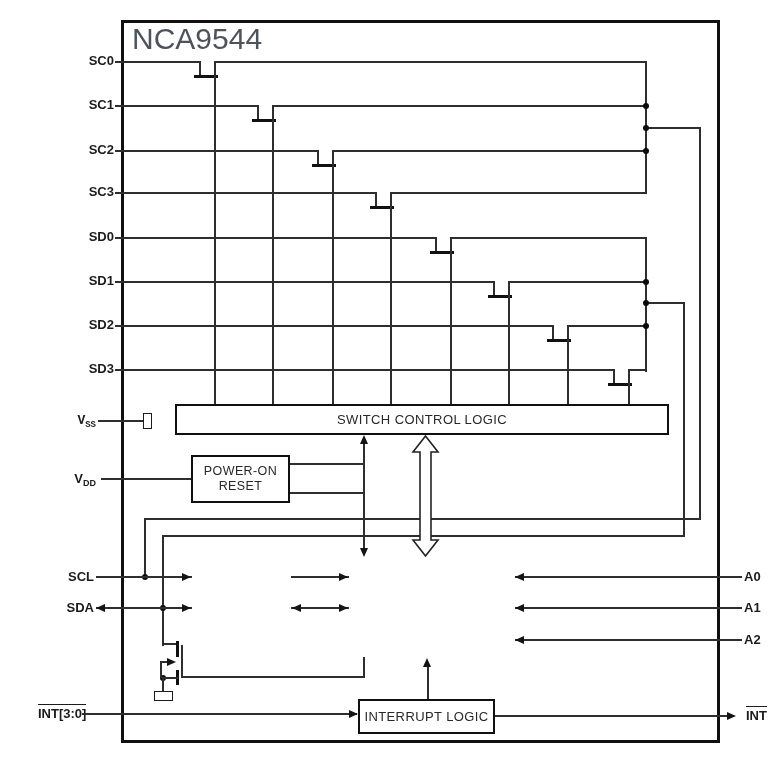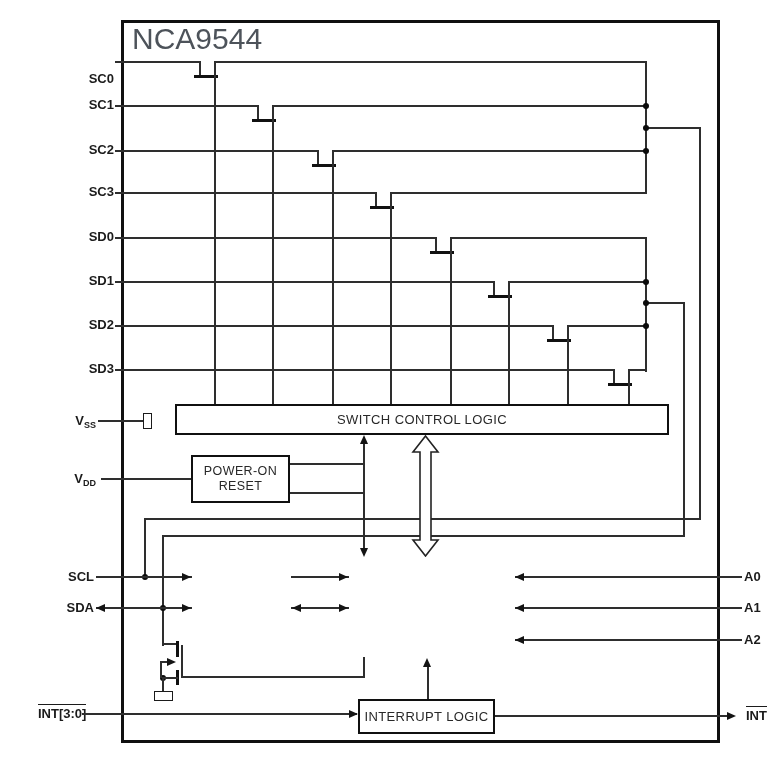--- a/index.html
+++ b/index.html
@@ -34,21 +34,21 @@
   sup.i2c{font-size:9px;line-height:0;vertical-align:4px;}
 </style>
 </head>
 <body>
 
 <div id="stage">
 
   <div class="outer" style="left:89px;top:20px;width:599px;height:723px;"></div>
   <div class="title" style="left:100px;top:23px;">NCA9544</div>
 
-  <div class="pin r" style="left:40px;top:71px;width:42px;">SC0</div>
+  <div class="pin r" style="left:40px;top:53px;width:42px;">SC0</div>
   <div class="w" style="left:83px;top:61px;width:86px;height:2px;"></div>
   <div class="w" style="left:167px;top:62px;width:2px;height:13px;"></div>
   <div class="bar" style="left:162px;top:75px;width:24px;height:3px;"></div>
   <div class="w" style="left:182px;top:61px;width:2px;height:344px;"></div>
   <div class="w" style="left:183px;top:61px;width:432px;height:2px;"></div>
 
   <div class="pin r" style="left:40px;top:97px;width:42px;">SC1</div>
   <div class="w" style="left:83px;top:105px;width:144px;height:2px;"></div>
   <div class="w" style="left:225px;top:106px;width:2px;height:13px;"></div>
   <div class="bar" style="left:220px;top:119px;width:24px;height:3px;"></div>
@@ -111,21 +111,21 @@
   <div class="dot" style="left:611px;top:103px;"></div>
   <div class="dot" style="left:611px;top:125px;"></div>
   <div class="dot" style="left:611px;top:148px;"></div>
   <div class="dot" style="left:611px;top:279px;"></div>
   <div class="dot" style="left:611px;top:300px;"></div>
   <div class="dot" style="left:611px;top:323px;"></div>
   <div class="dot" style="left:110px;top:574px;"></div>
   <div class="dot" style="left:128px;top:605px;"></div>
   <div class="dot" style="left:128px;top:675px;"></div>
 
-  <div class="pin r" style="left:28px;top:413px;width:36px;"><span>V</span><sub>SS</sub></div>
+  <div class="pin r" style="left:28px;top:413px;width:36px;font-family:Liberation Mono, monospace;"><span>V</span><sub>SS</sub></div>
   <div class="w" style="left:66px;top:420px;width:46px;height:2px;"></div>
   <div class="orect" style="left:111px;top:413px;width:9px;height:16px;"></div>
 
   <div class="pin r" style="left:28px;top:471px;width:36px;"><span>V</span><sub>DD</sub></div>
   <div class="w" style="left:69px;top:478px;width:92px;height:2px;"></div>
 
   <div class="w" style="left:257px;top:463px;width:76px;height:2px;"></div>
   <div class="w" style="left:257px;top:492px;width:76px;height:2px;"></div>
   <div class="w" style="left:331px;top:443px;width:2px;height:106px;"></div>
   <div class="ar up" style="left:328px;top:435px;"></div>

